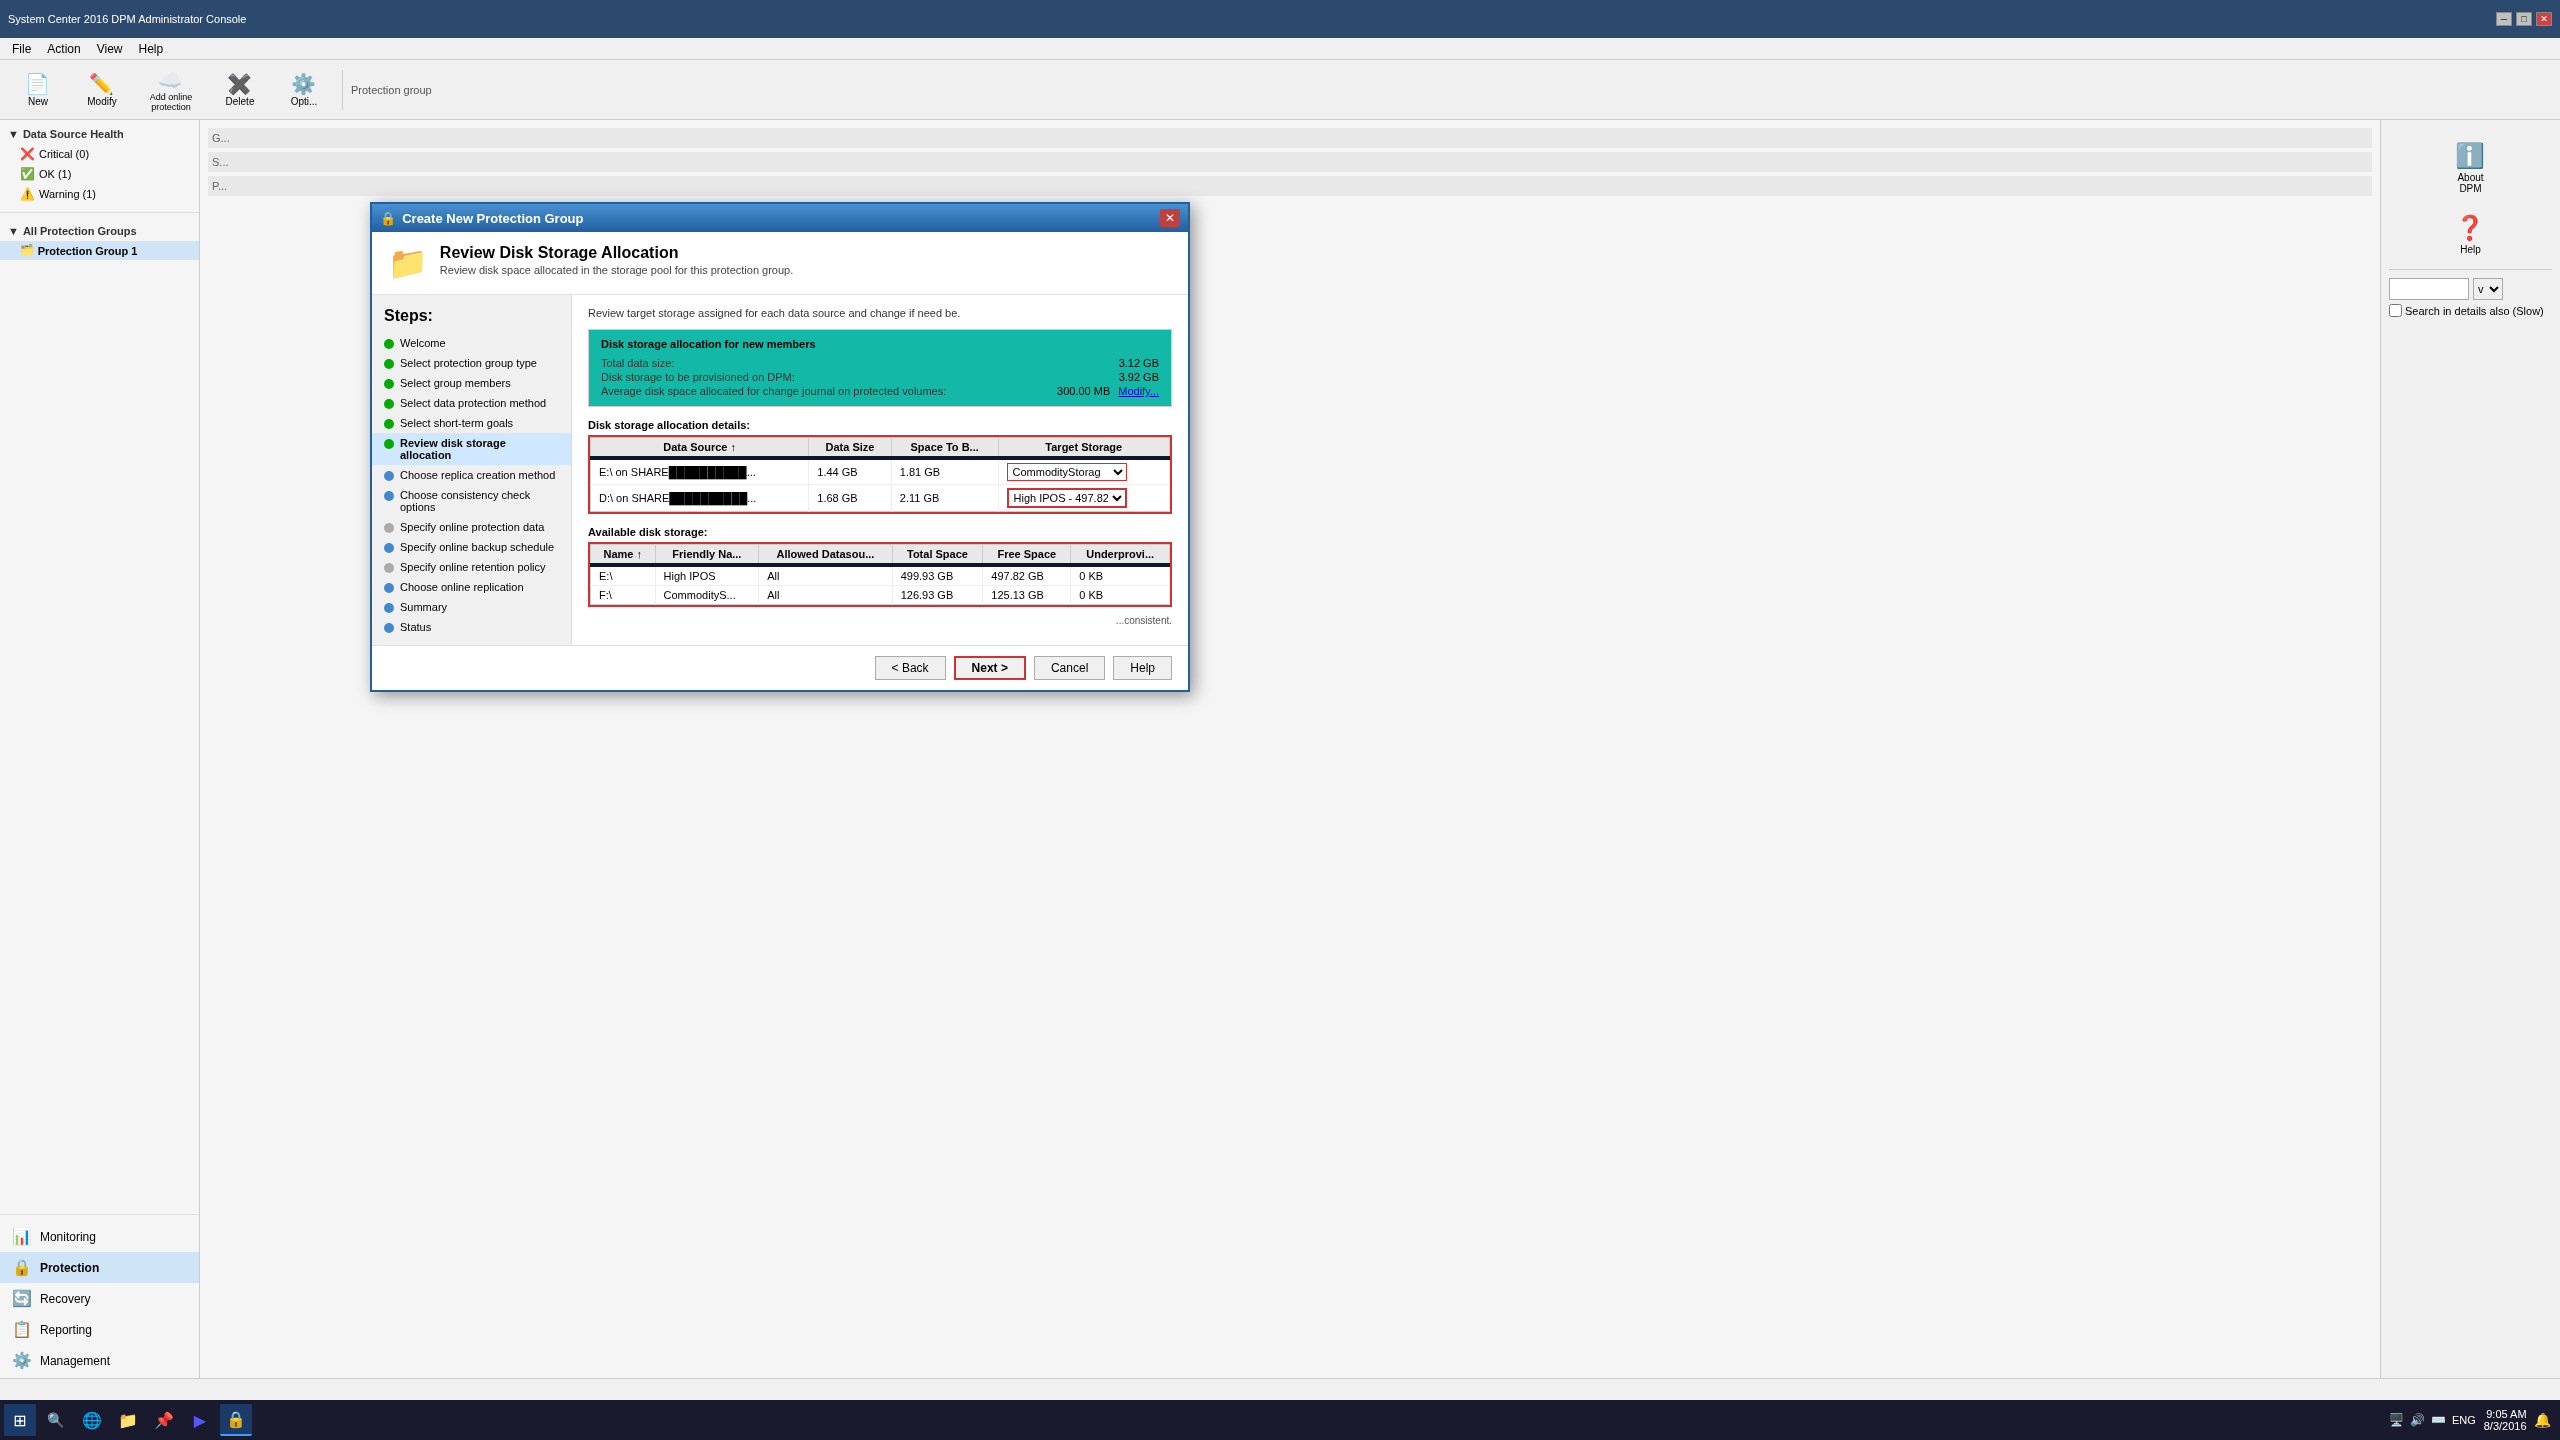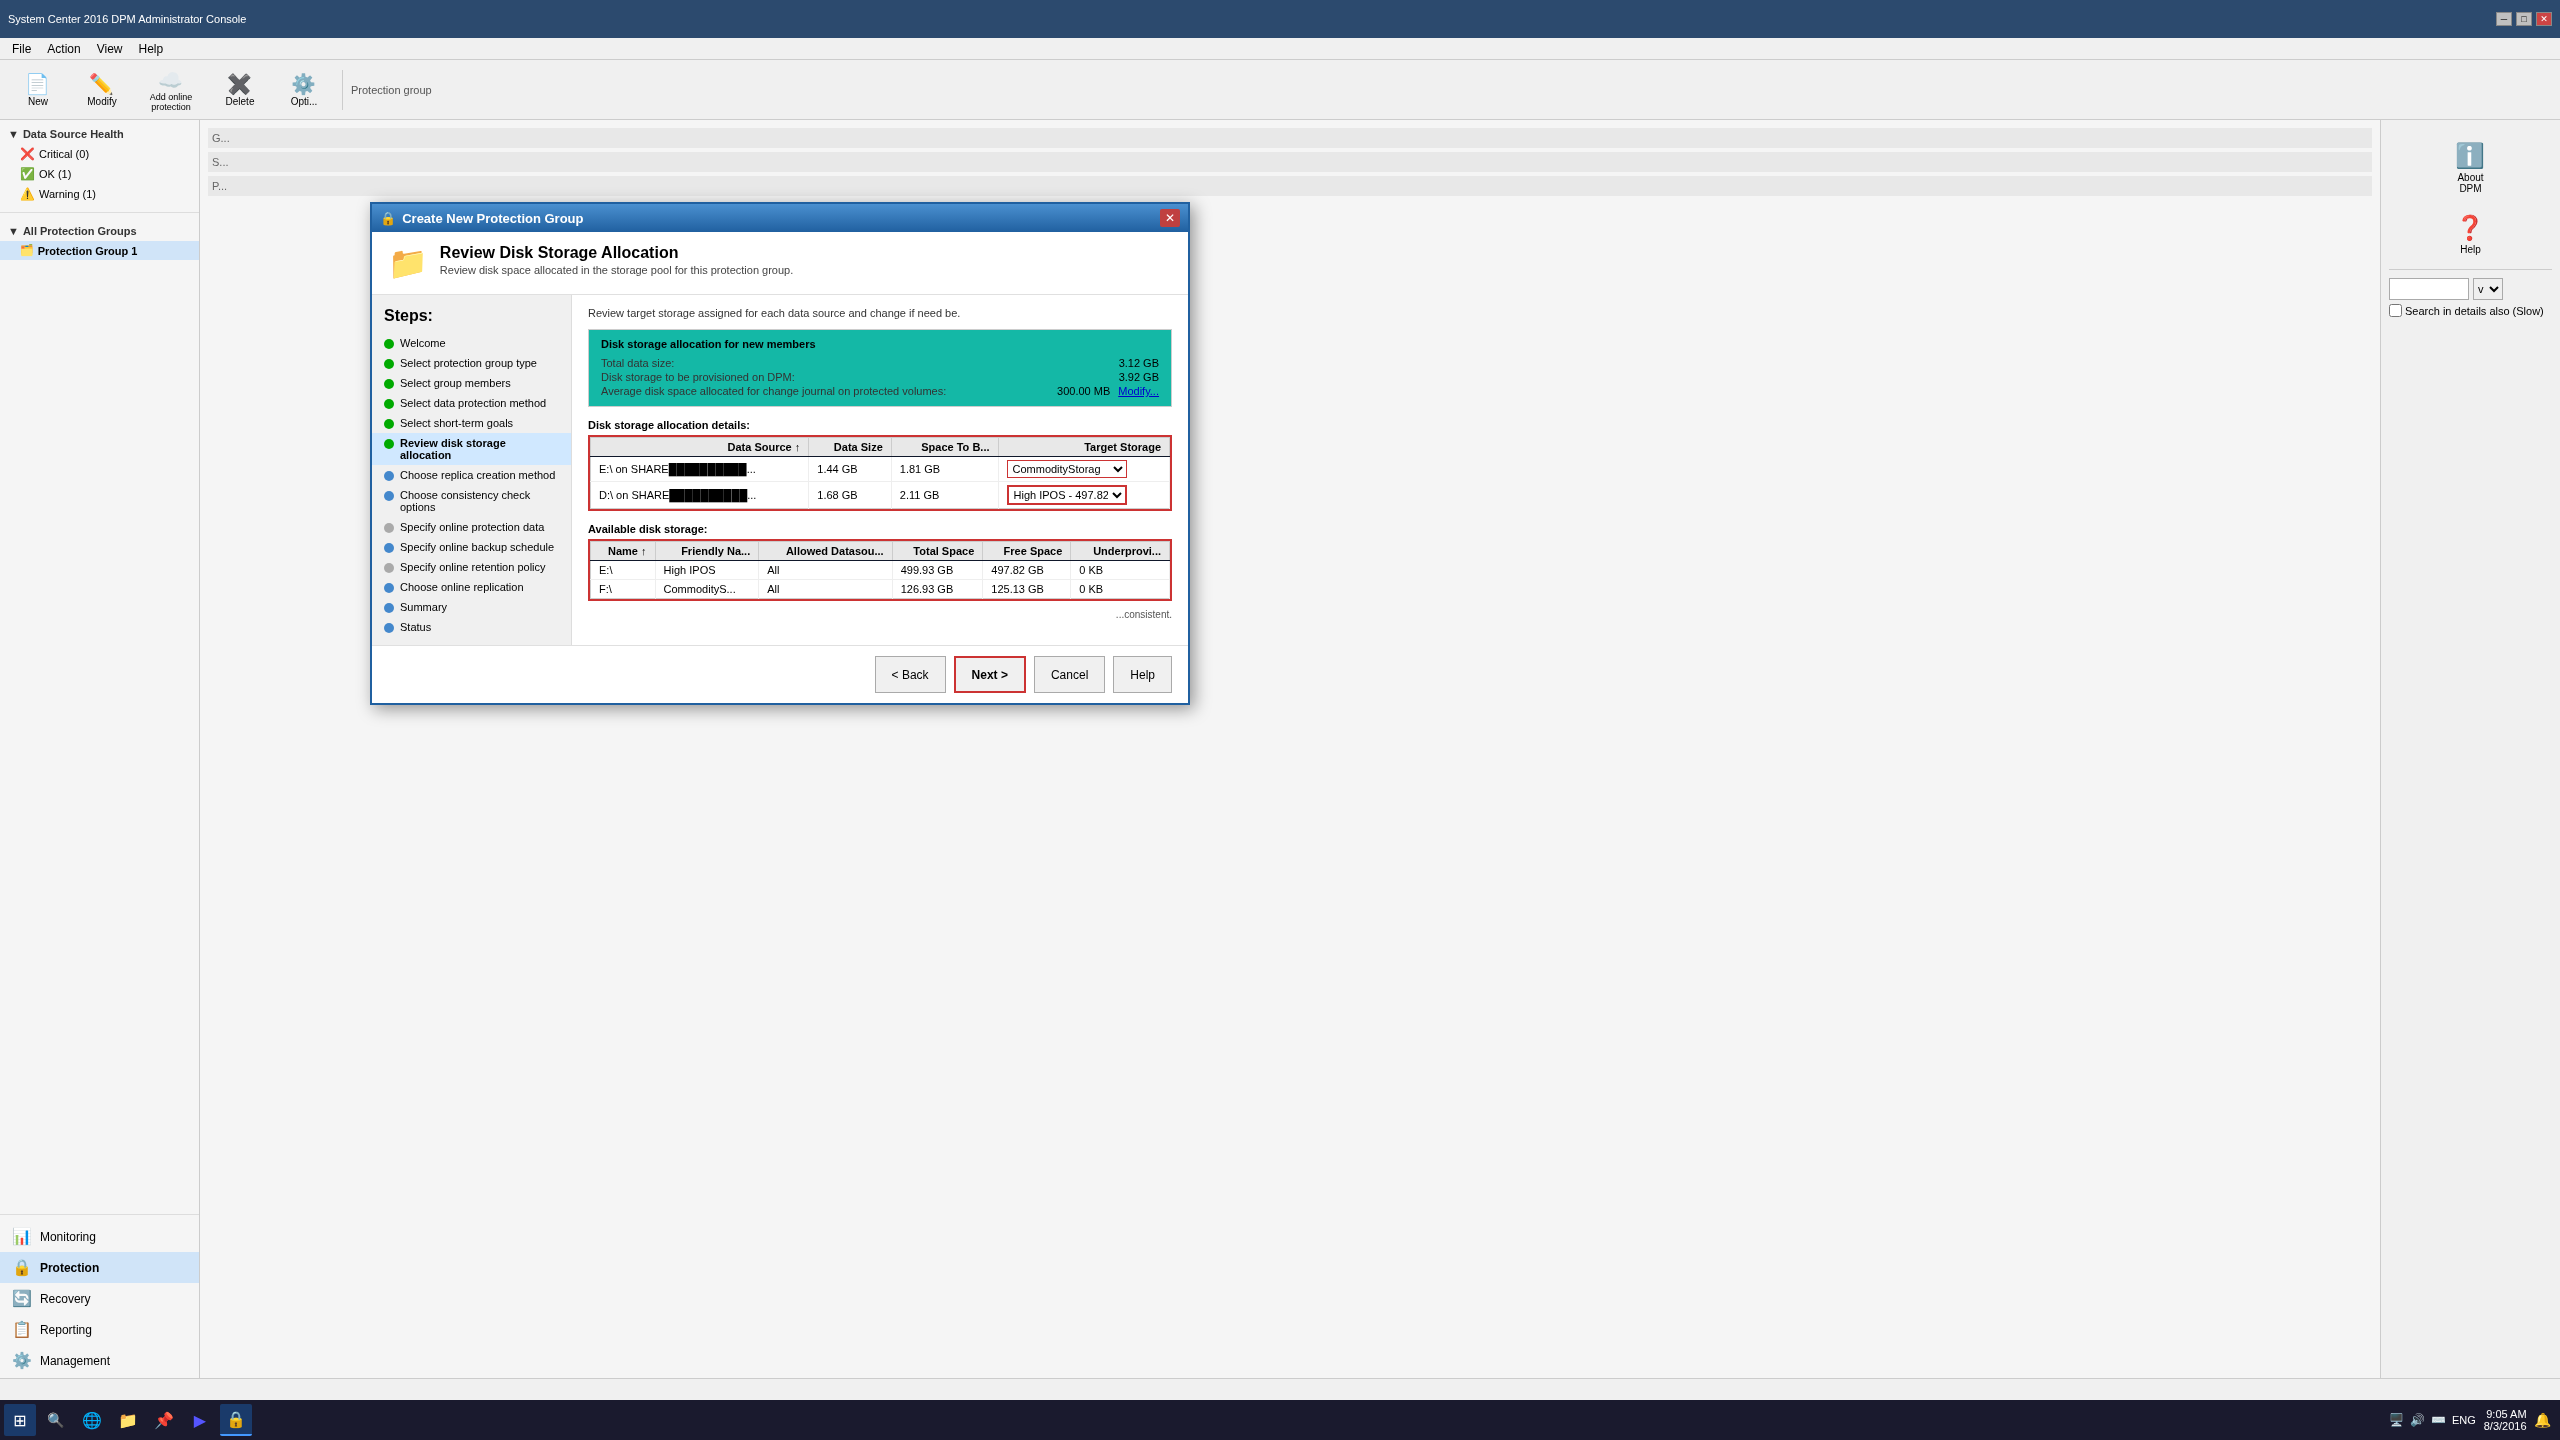--- a/index.html
+++ b/index.html
@@ -79,30 +79,30 @@
     .alloc-box-title { font-size: 11px; font-weight: bold; margin-bottom: 6px; }
     .alloc-row { display: flex; justify-content: space-between; align-items: center; padding: 1px 0; font-size: 11px; }
     .alloc-label { color: #333; }
     .alloc-value { color: #000; display: flex; align-items: center; gap: 8px; }
     .modify-link { color: #0000cc; text-decoration: underline; cursor: pointer; font-size: 11px; }
 
     
     .section-title { font-size: 11px; font-weight: bold; margin-bottom: 4px; margin-top: 12px; }
     table { width: 100%; border-collapse: collapse; font-size: 11px; }
     table.data-table { border: 1px solid #ccc; }
-    table.data-table th { background: #e8e8e8; padding: 3px 8px; text-align: right; border-bottom: 1px solid #0f172a; border-right: 1px solid #ccc; font-weight: bold; font-size: 11px; }
+    table.data-table th { background: #e8e8e8; padding: 3px 8px; text-align: center; border-bottom: 4px solid #0f172a; border-right: 1px solid #ccc; font-weight: bold; font-size: 11px; }
     table.data-table td { padding: 3px 8px; border-bottom: 1px solid #eee; border-right: 1px solid #eee; }
     table.data-table tr:last-child td { border-bottom: none; }
     .table-container { border: 2px solid #cc3333; margin-bottom: 10px; }
     .table-container-available { border: 2px solid #cc3333; }
     select.cell-select { border: 1px solid #cc3333; background: white; font-size: 11px; width: 120px; padding: 1px; }
 
     
     .dialog-footer { padding: 10px 16px; border-top: 1px solid #e0e0e0; display: flex; justify-content: flex-end; gap: 8px; }
-    .btn { height: 37px; padding: 0 16px; font-size: 12px; cursor: pointer; border: 1px solid #aaa; background: #f0f0f0; }
+    .btn { height: 24px; padding: 0 16px; font-size: 12px; cursor: pointer; border: 1px solid #aaa; background: #f0f0f0; }
     .btn.primary { border: 2px solid #cc3333; background: #f0f0f0; font-weight: bold; }
 
     
     .status-bar { height: 22px; background: #f0f0f0; border-top: 1px solid #ccc; display: flex; align-items: center; padding: 0 8px; font-size: 10px; color: #555; }
     .win-search-input { height: 22px; border: 1px solid #aaa; padding: 0 4px; font-size: 11px; width: 120px; }
     .win-search-select { height: 22px; border: 1px solid #aaa; font-size: 11px; }
     .win-search-check { display: flex; align-items: center; gap: 3px; font-size: 11px; }
 
     .right-info-panel { width: 180px; background: #f0f0f0; border-left: 1px solid #ccc; display: flex; flex-direction: column; padding: 8px; }
 

